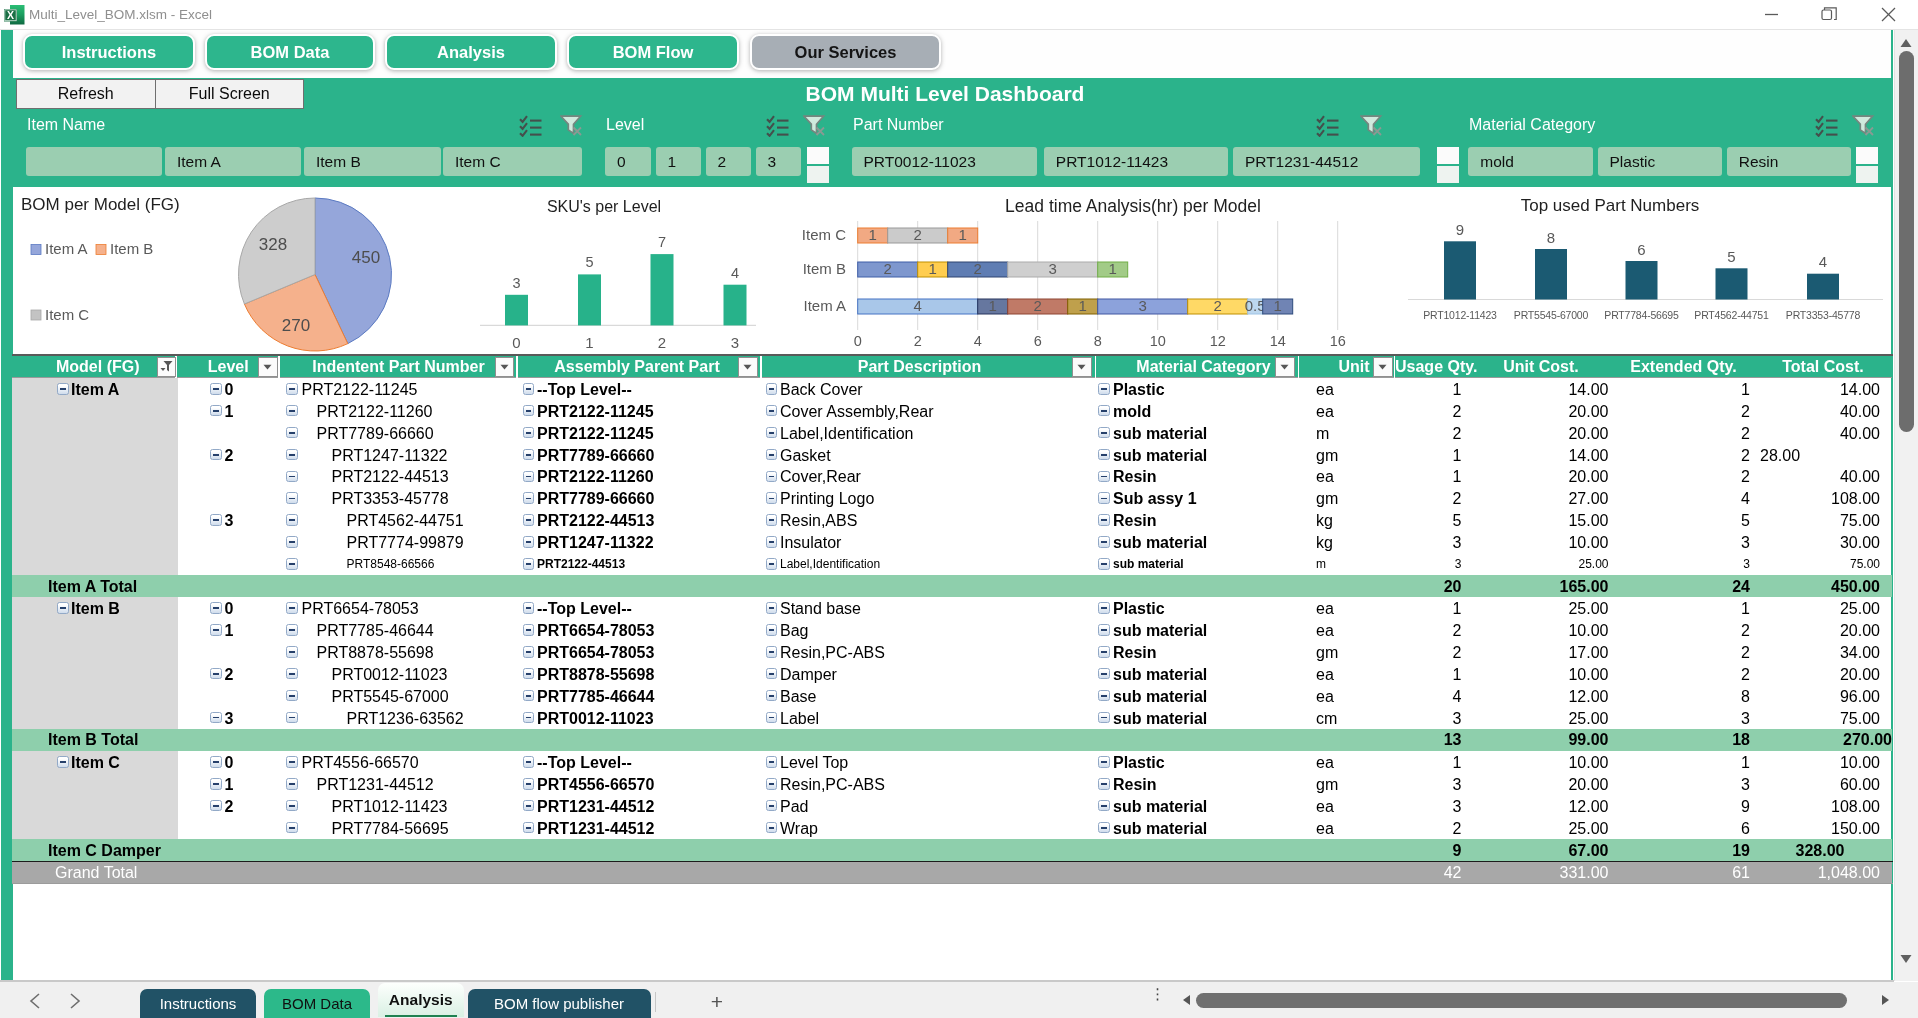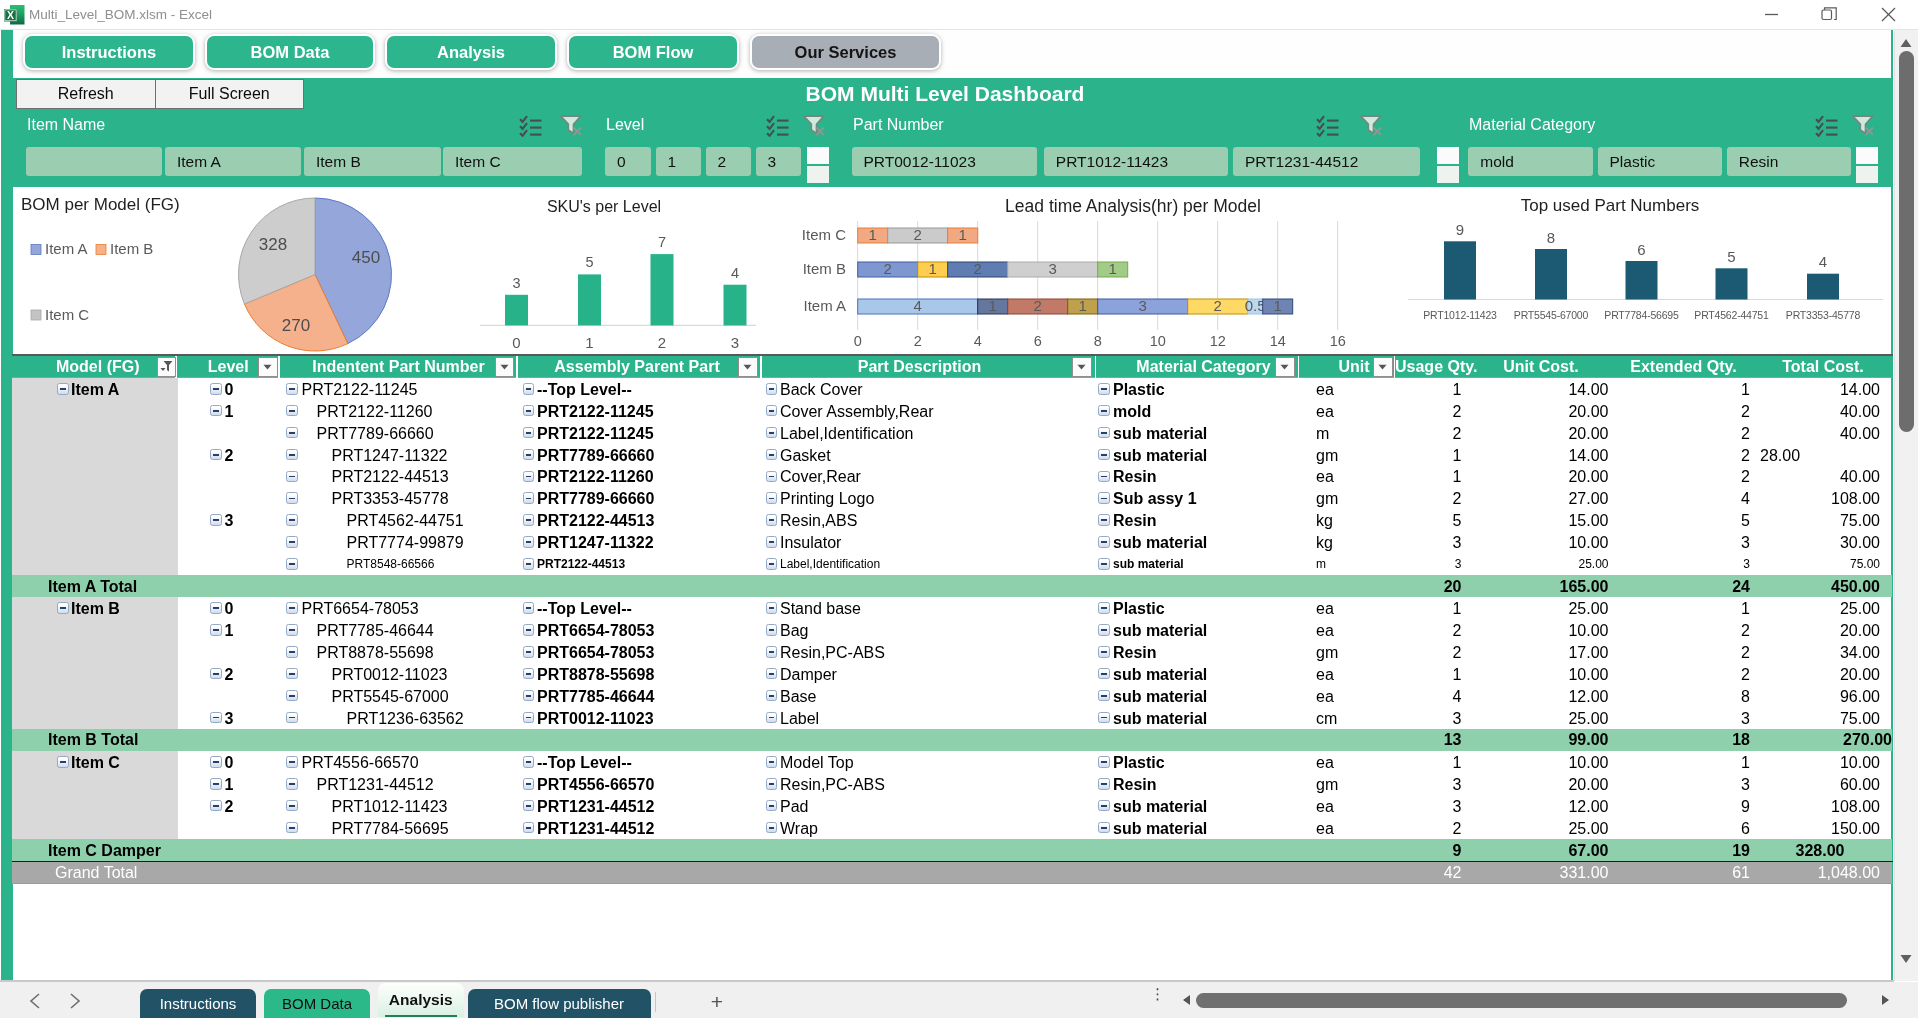--- a/index.html
+++ b/index.html
@@ -705,21 +705,21 @@
       <i></i>
     </span>
     <span class="c" style="left:289.5px">PRT4556-66570</span>
     <span class="mb" style="left:510.5px;top:4.932499999999999px">
       <i></i>
     </span>
     <span class="c" style="left:525px;font-weight:bold">--Top Level--</span>
     <span class="mb" style="left:753.5px;top:4.932499999999999px">
       <i></i>
     </span>
-    <span class="c" style="left:768px">Model Top</span>
+    <span class="c" style="left:768px">Level Top</span>
     <span class="mb" style="left:1086px;top:4.932499999999999px">
       <i></i>
     </span>
     <span class="c" style="left:1101px;font-weight:bold">Plastic</span>
     <span class="c" style="left:1304px">ea</span>
     <span class="c" style="left:1385px;width:64.5px;text-align:right">1</span>
     <span class="c" style="left:1468px;width:128.5px;text-align:right">10.00</span>
     <span class="c" style="left:1618px;width:120px;text-align:right">1</span>
     <span class="c" style="left:1748px;width:120px;text-align:right">10.00</span>
   </div>

